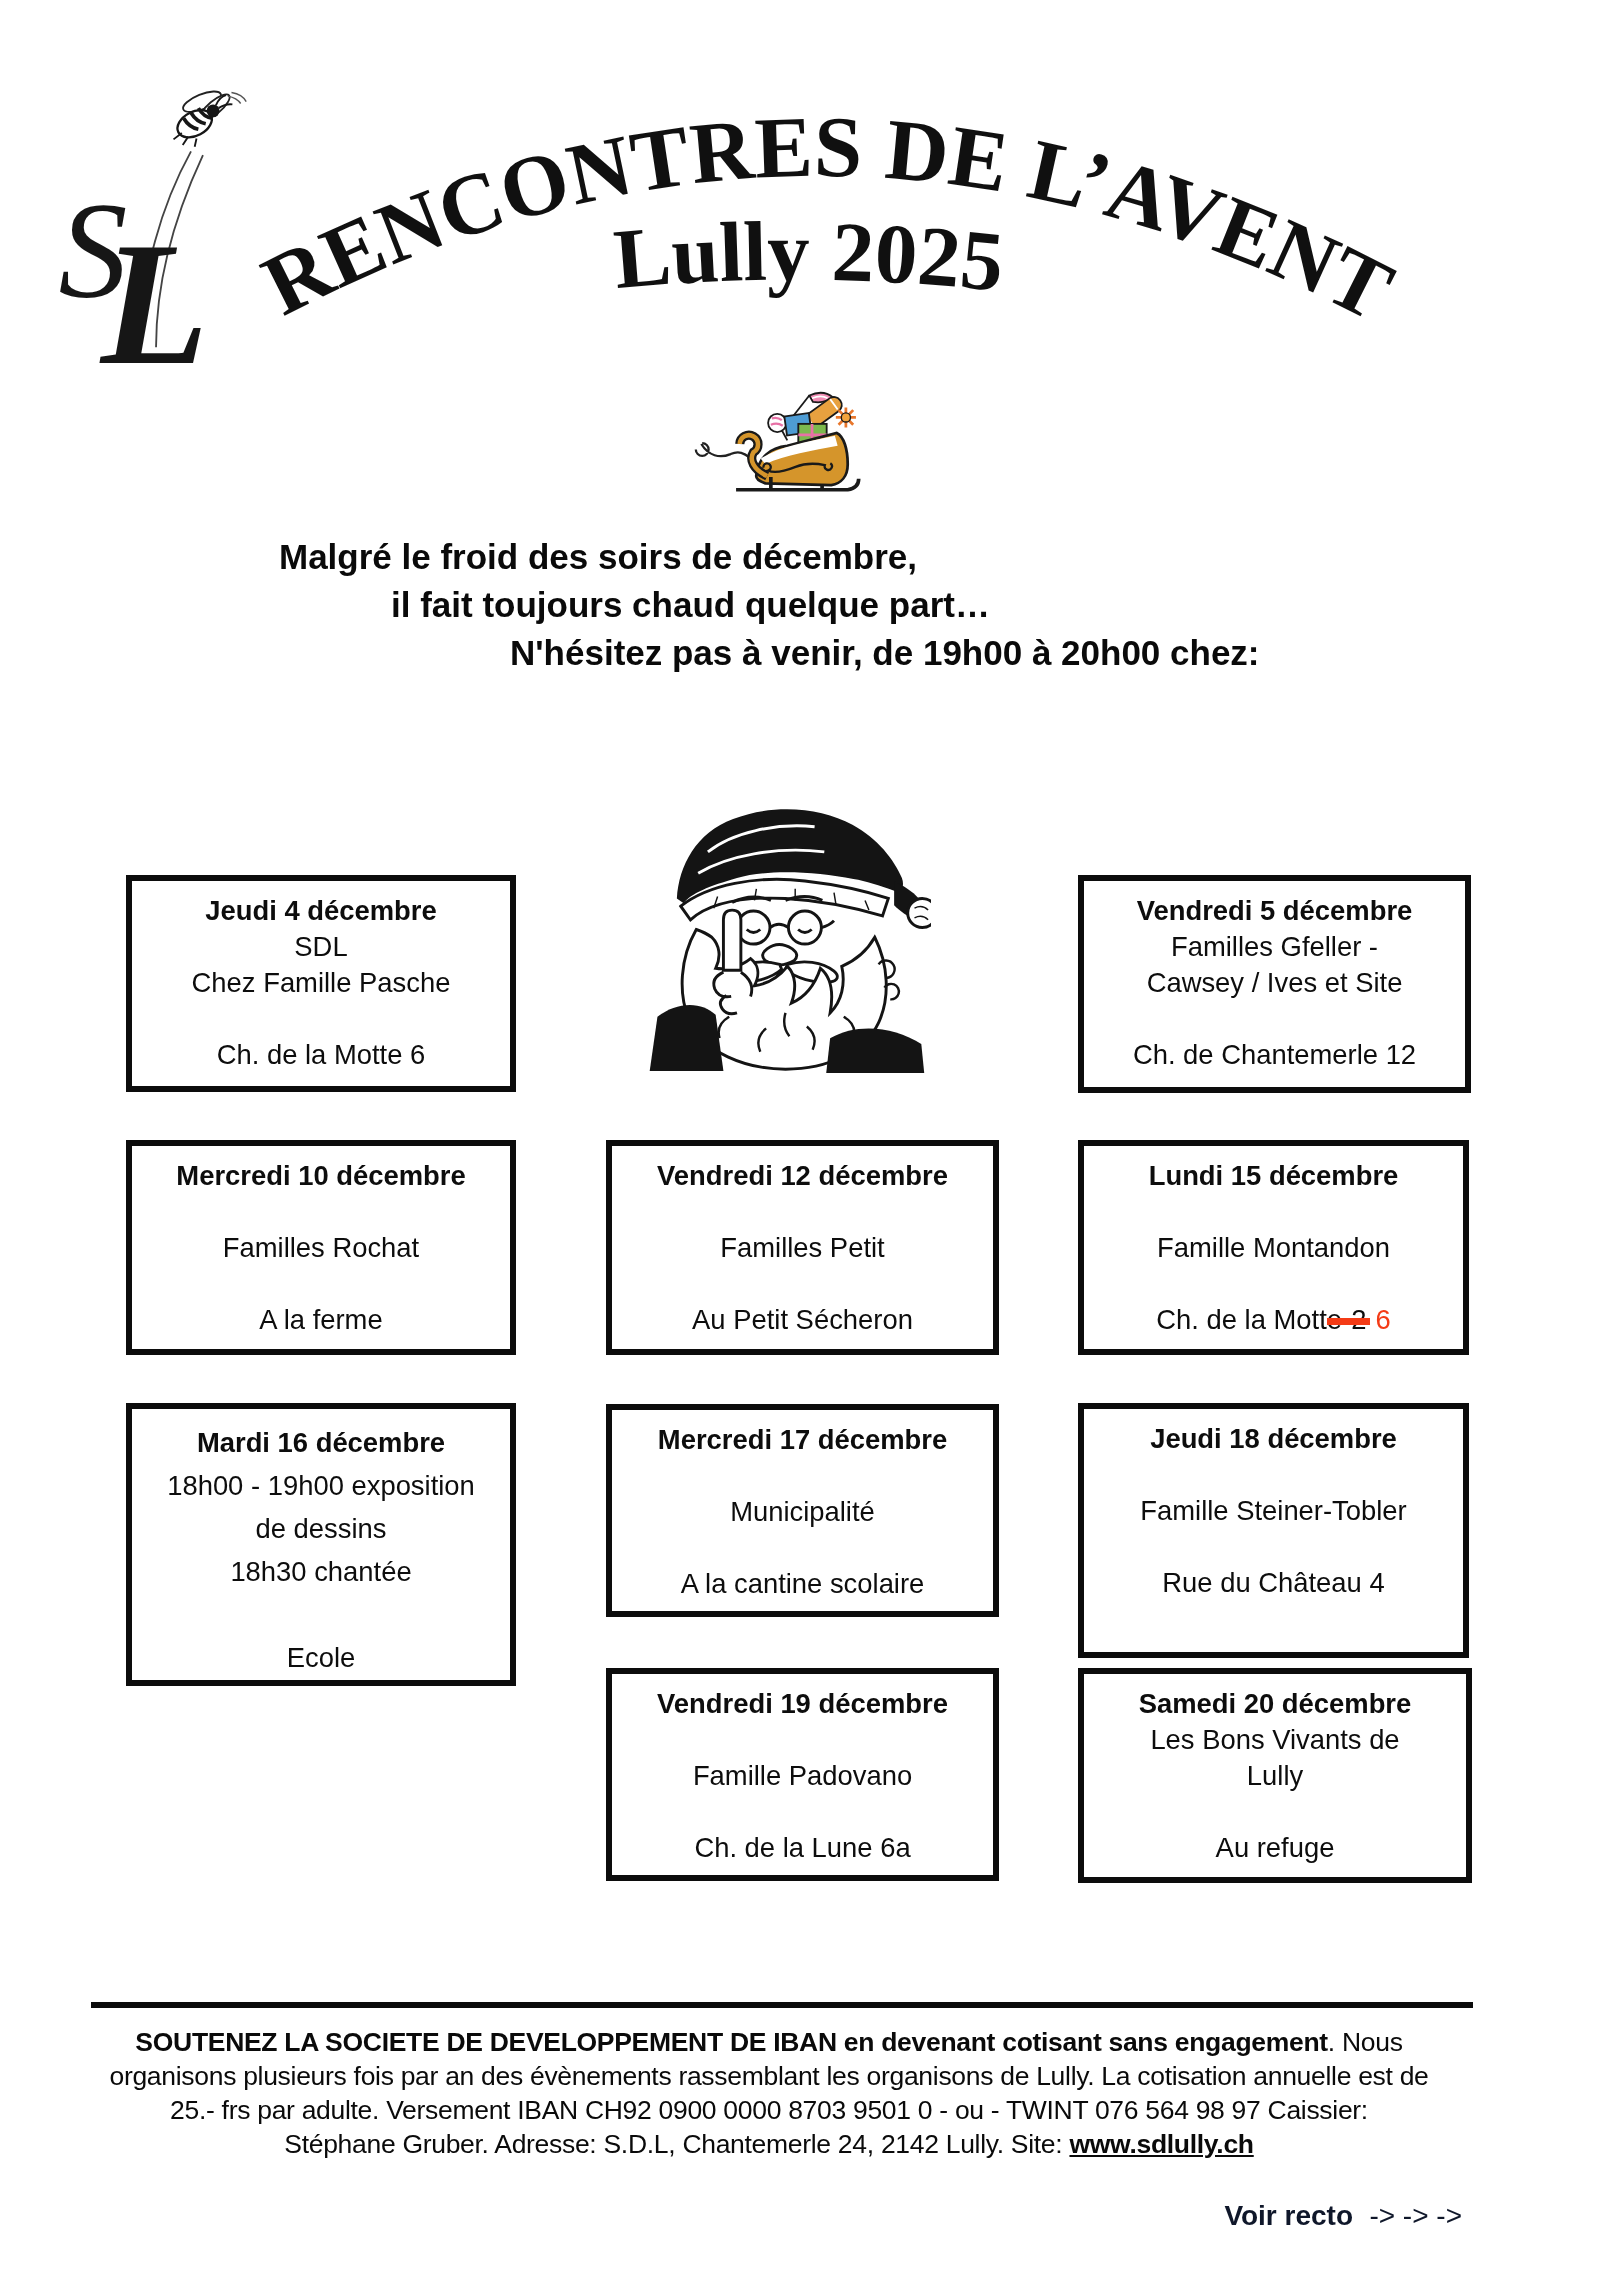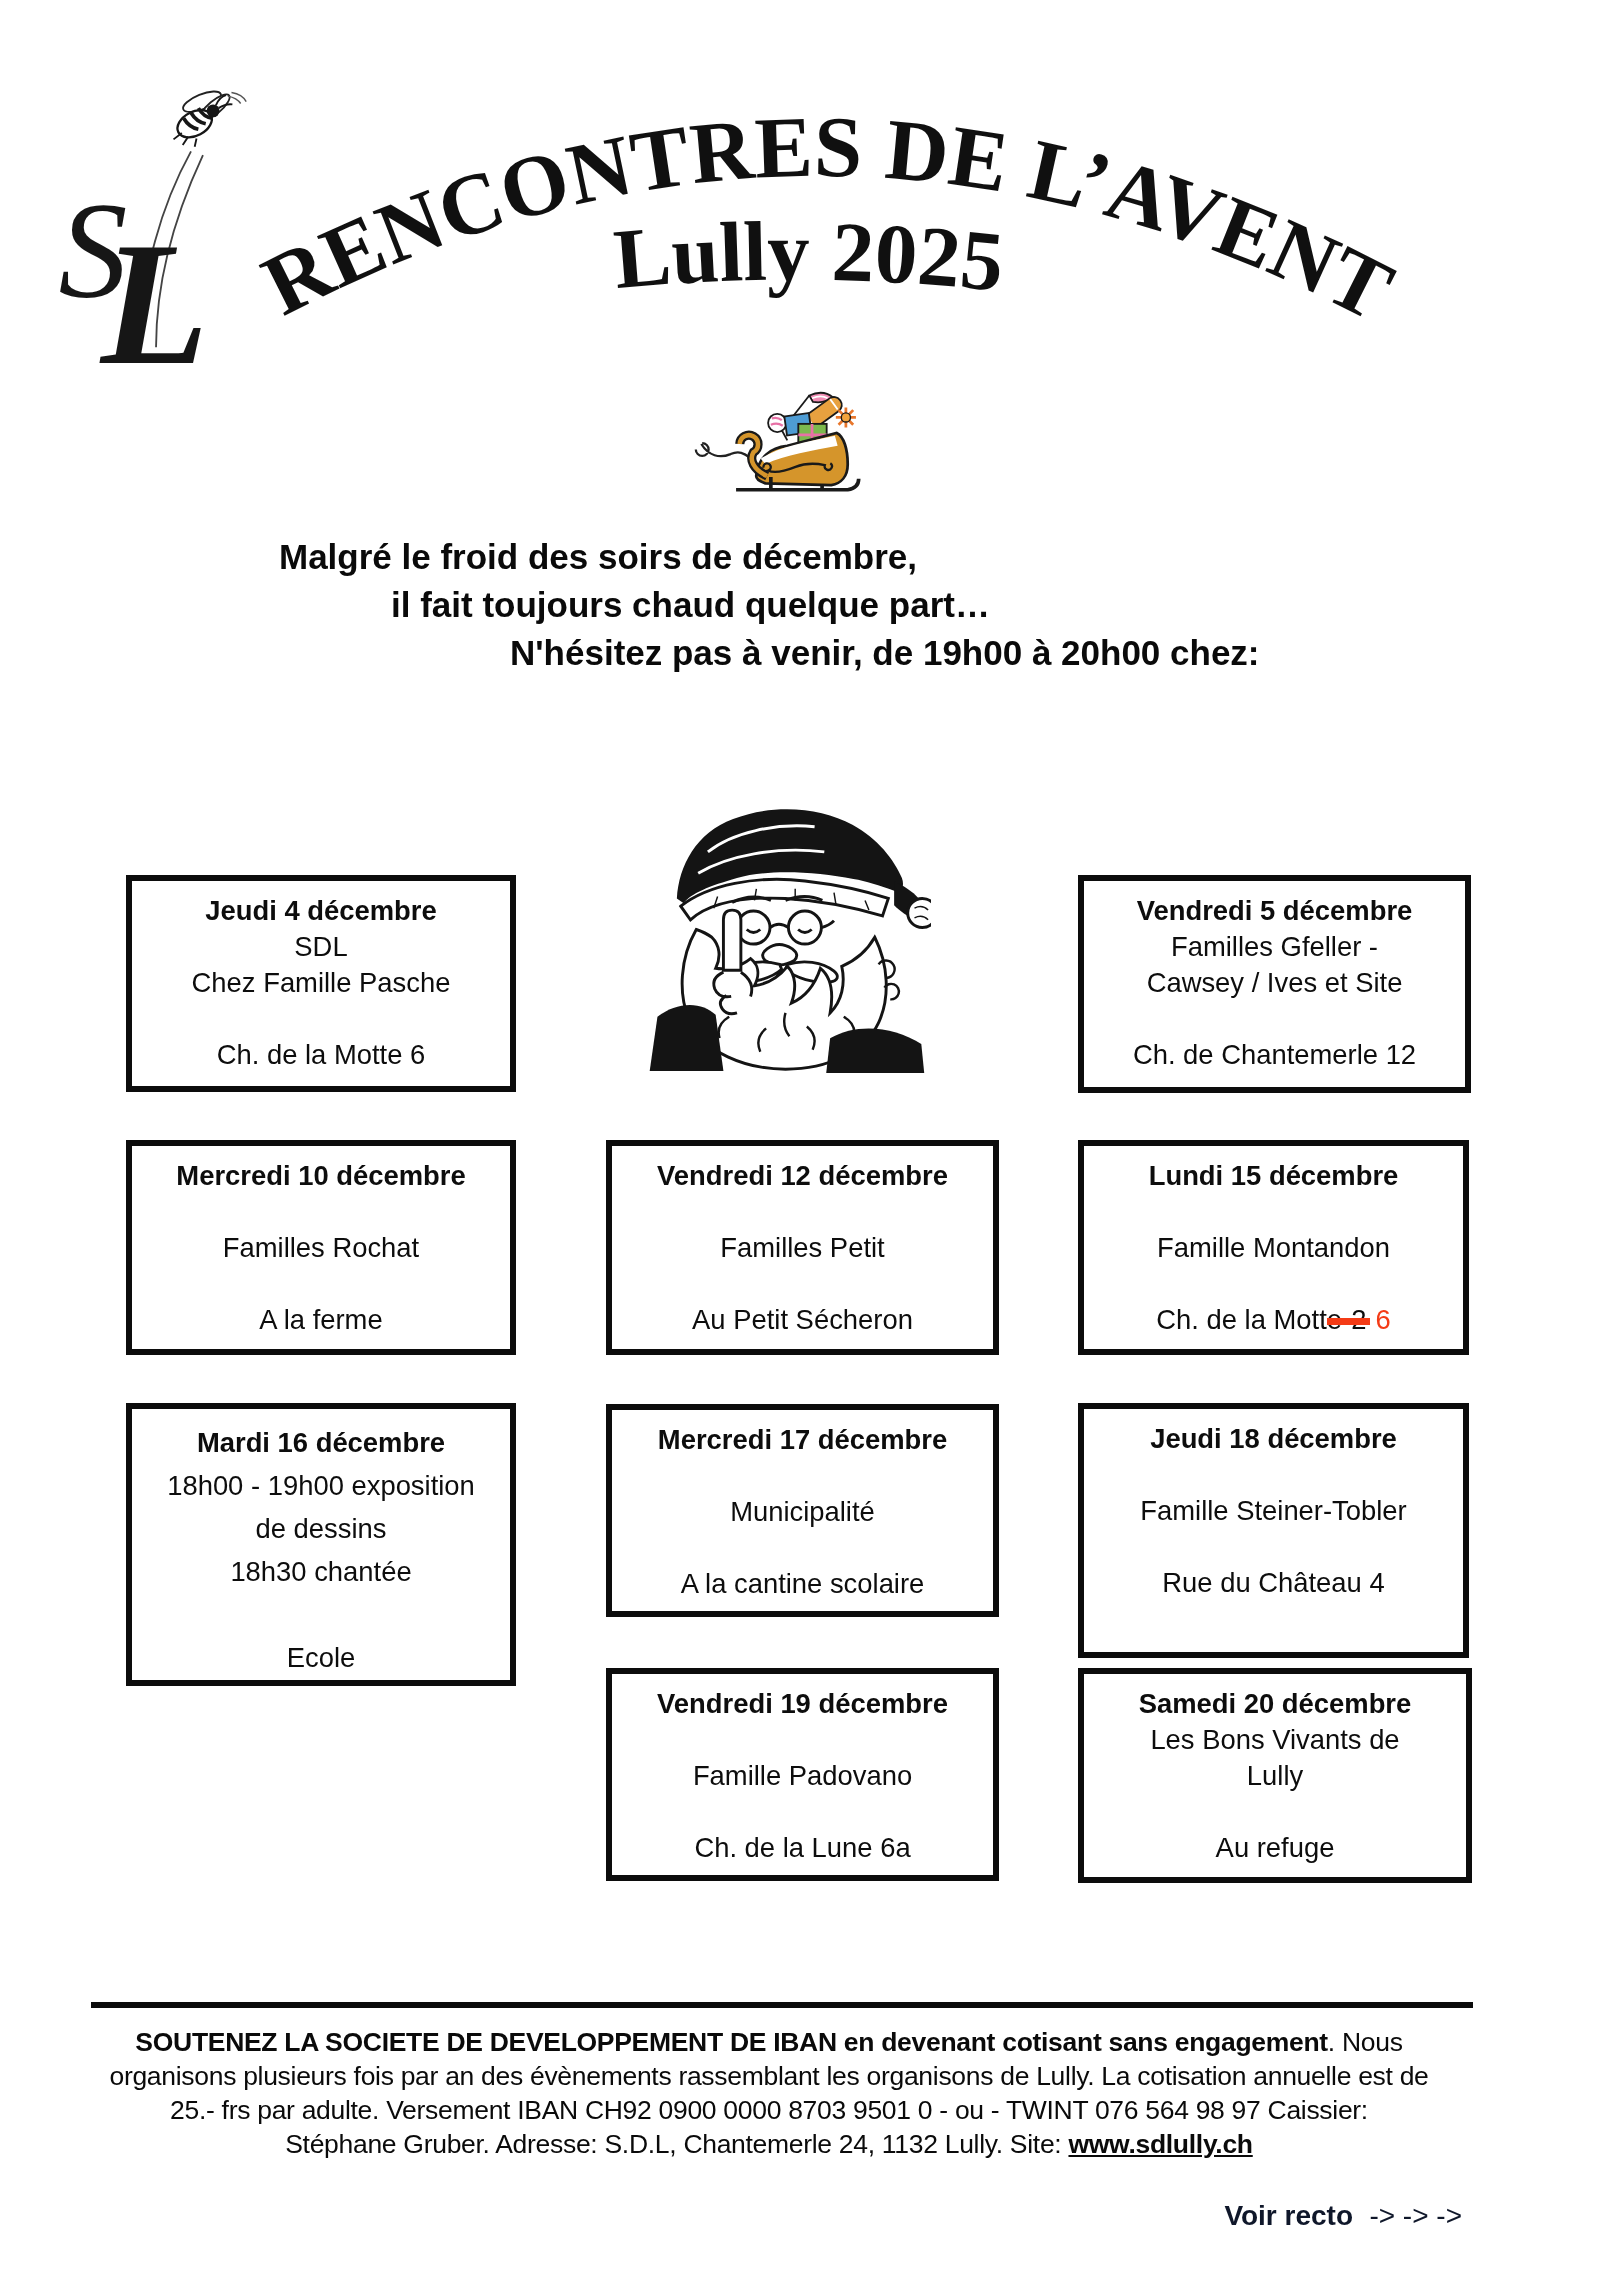--- a/index.html
+++ b/index.html
@@ -231,21 +231,21 @@
     <div class="line"></div>
     <div class="line">Au refuge</div>
   </div>
 
   <div class="rule"></div>
 
   <div class="footer">
     <div class="fline"><b>SOUTENEZ LA SOCIETE DE DEVELOPPEMENT DE IBAN en devenant cotisant sans engagement</b><span>. Nous</span></div>
     <div class="fline">organisons plusieurs fois par an des évènements rassemblant les organisons de Lully. La cotisation annuelle est de</div>
     <div class="fline">25.- frs par adulte. Versement IBAN CH92 0900 0000 8703 9501 0 - ou - TWINT 076 564 98 97 Caissier:</div>
-    <div class="fline"><span>Stéphane Gruber. Adresse: S.D.L, Chantemerle 24, 1132 Lully. Site: </span><b class="site">www.sdlully.ch</b></div>
+    <div class="fline"><span>Stéphane Gruber. Adresse: S.D.L, Chantemerle 24, 2142 Lully. Site: </span><b class="site">www.sdlully.ch</b></div>
   </div>
 
   <div class="voir">
     <b>Voir recto</b><span class="arrows">-&gt; -&gt; -&gt;</span>
   </div>
 
 </div>
 
 
 </body></html>

